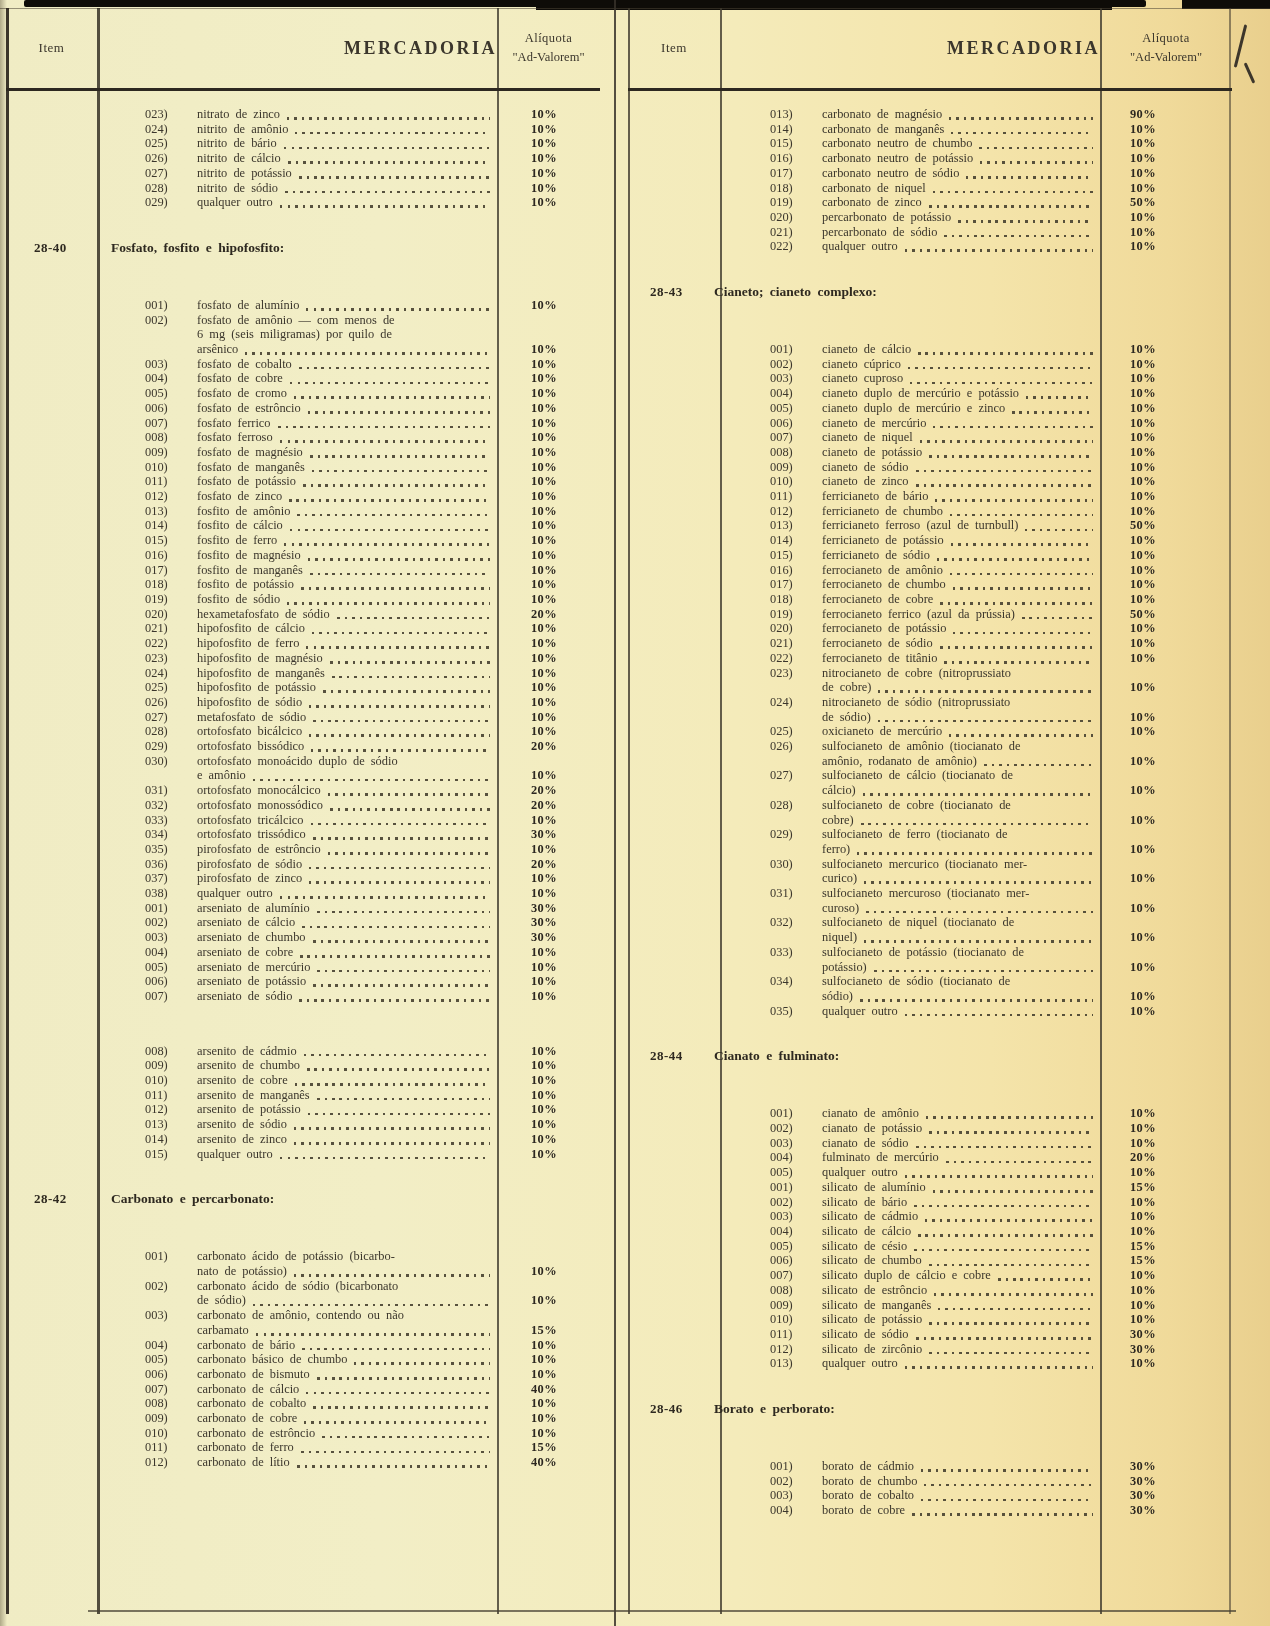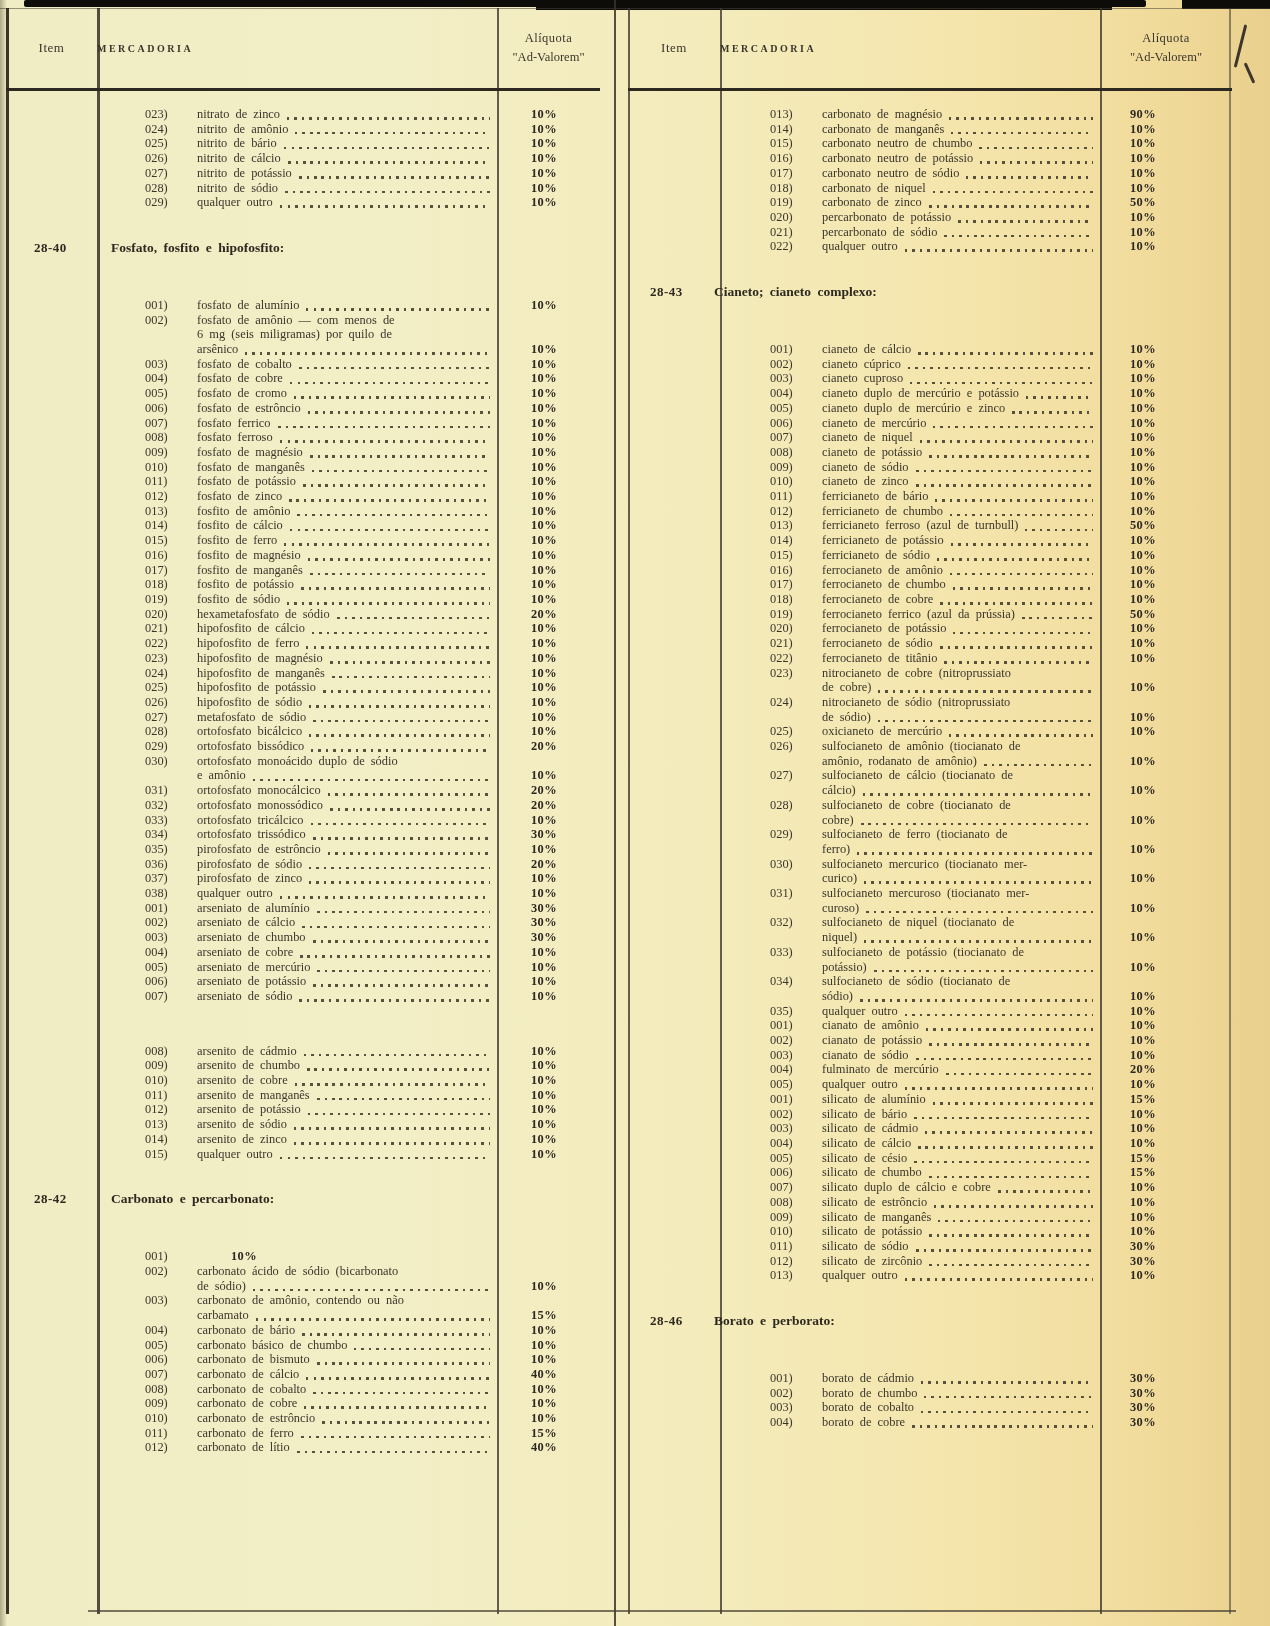--- a/index.html
+++ b/index.html
@@ -29,21 +29,21 @@
   .left .v2{left:491px;}
   .right .v0{left:0;}
   .right .v1{left:92px;}
   .right .v2{left:472px;}
   .right .v3{left:601px;opacity:.55;}
 
   .thead{position:relative;height:80px;border-bottom:3px solid #2d2820;display:flex;align-items:center;}
   .th{box-sizing:border-box;}
   .th-item{text-align:center;font-size:13px;letter-spacing:.5px;}
   .left .th-item{width:91px;} .right .th-item{width:92px;}
-  .th-merc{flex:1;text-align:left;font-size:10px;letter-spacing:2.5px;font-weight:600;}
+  .th-merc{flex:1;text-align:right;font-size:18px;letter-spacing:2.5px;font-weight:600;}
   .th-rate{text-align:center;font-size:12.5px;line-height:1.55;}
   .left .th-rate{width:103px;} .right .th-rate{width:132px;}
   .th-rate .l1{letter-spacing:.5px;}
 
   .tbody{position:relative;padding-top:16px;}
   .section{position:relative;}
   .sec-head{display:flex;margin:30px 0 42px;align-items:baseline;}
   .sec-code{box-sizing:border-box;font-weight:700;font-size:13px;letter-spacing:.5px;color:#2e2920;}
   .left .sec-code{width:91px;padding-left:28px;}
   .right .sec-code{width:72px;padding-left:22px;}
@@ -709,20 +709,29 @@
             <div class="rate">10%</div>
           </div>
         </div>
         <div class="section">
           <div class="sec-head">
             <div class="sec-code">28-42</div>
             <div class="sec-title">Carbonato e percarbonato:</div>
           </div>
           <div class="entry">
             <div class="num">001)</div>
+            <div class="body-cell">
+              <div class="ln">
+                <div class="txt">carbonato ácido de potássio (bicarbo-</div>
+              </div>
+              <div class="ln">
+                <div class="txt">nato de potássio)</div>
+                <div class="leader"></div>
+              </div>
+            </div>
             <div class="rate">10%</div>
           </div>
           <div class="entry">
             <div class="num">002)</div>
             <div class="body-cell">
               <div class="ln">
                 <div class="txt">carbonato ácido de sódio (bicarbonato</div>
               </div>
               <div class="ln">
                 <div class="txt">de sódio)</div>
@@ -1337,20 +1346,24 @@
             <div class="body-cell">
               <div class="ln">
                 <div class="txt">qualquer outro</div>
                 <div class="leader"></div>
               </div>
             </div>
             <div class="rate">10%</div>
           </div>
         </div>
         <div class="section">
+          <div class="sec-head">
+            <div class="sec-code">28-44</div>
+            <div class="sec-title">Cianato e fulminato:</div>
+          </div>
           <div class="entry">
             <div class="num">001)</div>
             <div class="body-cell">
               <div class="ln">
                 <div class="txt">cianato de amônio</div>
                 <div class="leader"></div>
               </div>
             </div>
             <div class="rate">10%</div>
           </div>

